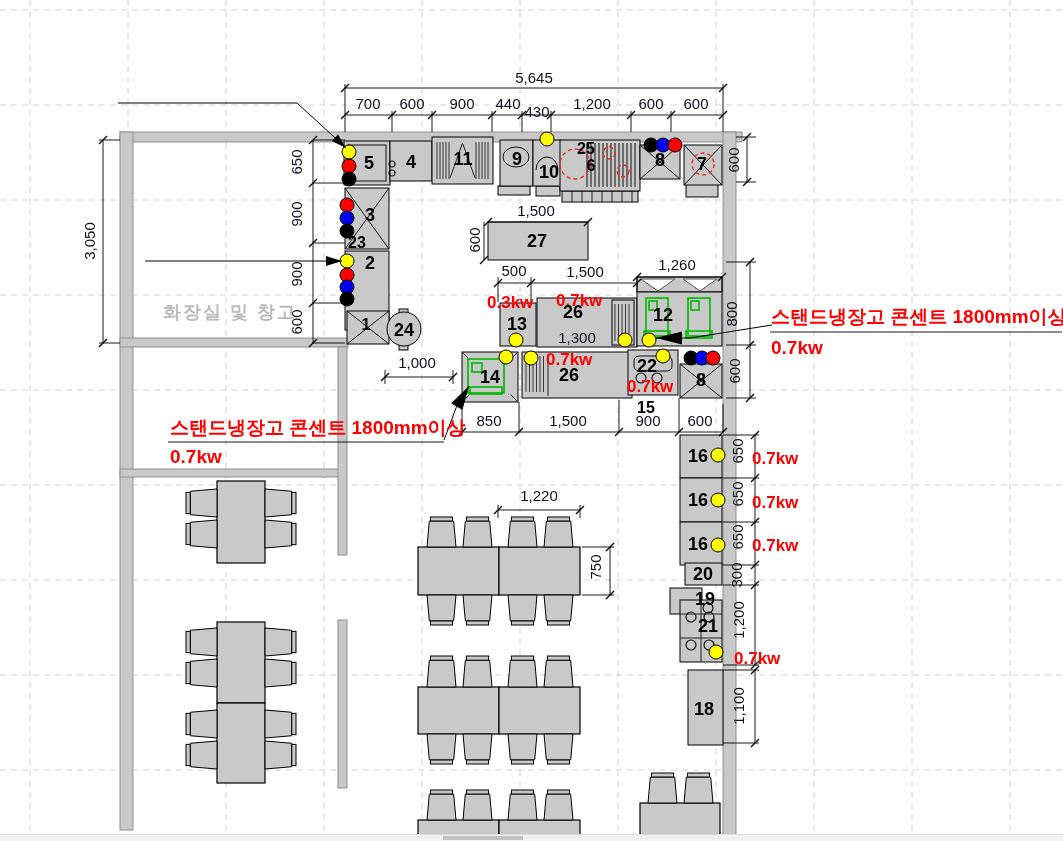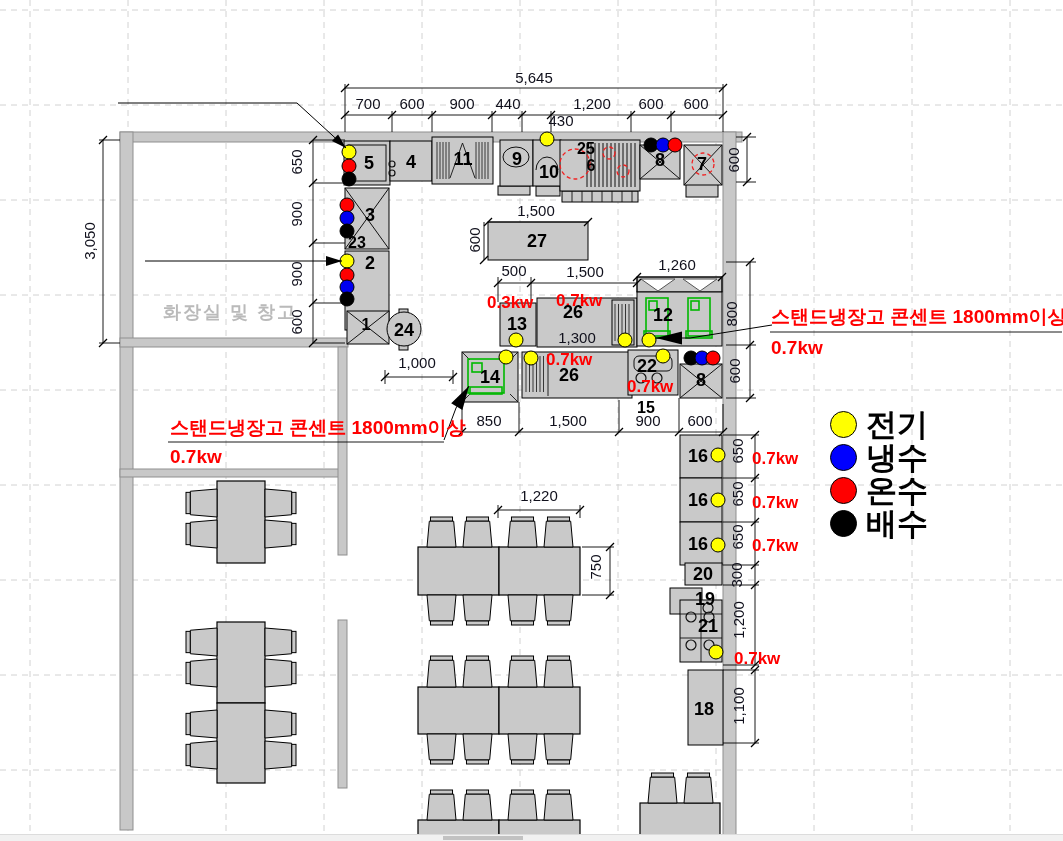--- a/index.html
+++ b/index.html
@@ -414,48 +414,30 @@
   <div class="note md" style="left:771px;top:337px">0.7kw</div>
   <div class="note k" style="left:546px;top:350px">0.7kw</div>
   <div class="note k" style="left:627px;top:377px">0.7kw</div>
   <div class="note md" style="left:170px;top:417px">스탠드냉장고 콘센트 1800mm이상</div>
   <div class="note md" style="left:170px;top:446px">0.7kw</div>
   <div class="note k" style="left:752px;top:449px">0.7kw</div>
   <div class="note k" style="left:752px;top:493px">0.7kw</div>
   <div class="note k" style="left:752px;top:536px">0.7kw</div>
   <div class="note k" style="left:734px;top:649px">0.7kw</div>
 
-  <div id="legend">
-    <div class="lrow">
-      <span class="ldot" style="background: rgb(255, 255, 0);"></span>
-      <span class="llab">전기</span>
-    </div>
-    <div class="lrow">
-      <span class="ldot" style="background: rgb(0, 0, 255);"></span>
-      <span class="llab">냉수</span>
-    </div>
-    <div class="lrow">
-      <span class="ldot" style="background: rgb(255, 0, 0);"></span>
-      <span class="llab">온수</span>
-    </div>
-    <div class="lrow">
-      <span class="ldot" style="background: rgb(0, 0, 0);"></span>
-      <span class="llab">배수</span>
-    </div>
-  </div>
 
   <div id="hscroll">
     <div id="hthumb"></div>
   </div>
 <div class="dim" style="left: 534px; top: 77px;">5,645</div>
     <div class="dim" style="left: 368px; top: 103px;">700</div>
     <div class="dim" style="left: 412px; top: 103px;">600</div>
     <div class="dim" style="left: 462px; top: 103px;">900</div>
     <div class="dim" style="left: 508px; top: 103px;">440</div>
-    <div class="dim" style="left: 537px; top: 120px; margin-left: 24px;">430</div>
+    <div class="dim" style="left: 537px; top: 111px;">430</div>
     <div class="dim" style="left: 592px; top: 103px;">1,200</div>
     <div class="dim" style="left: 651px; top: 103px;">600</div>
     <div class="dim" style="left: 696px; top: 103px;">600</div>
     <div class="dim v" style="left: 89px; top: 241px;">3,050</div>
     <div class="dim v" style="left: 296px; top: 162px;">650</div>
     <div class="dim v" style="left: 296px; top: 214px;">900</div>
     <div class="dim v" style="left: 296px; top: 274px;">900</div>
     <div class="dim v" style="left: 296px; top: 322px;">600</div>
     <div class="dim" style="left: 536px; top: 210px;">1,500</div>
     <div class="dim v" style="left: 474px; top: 240px;">600</div>

